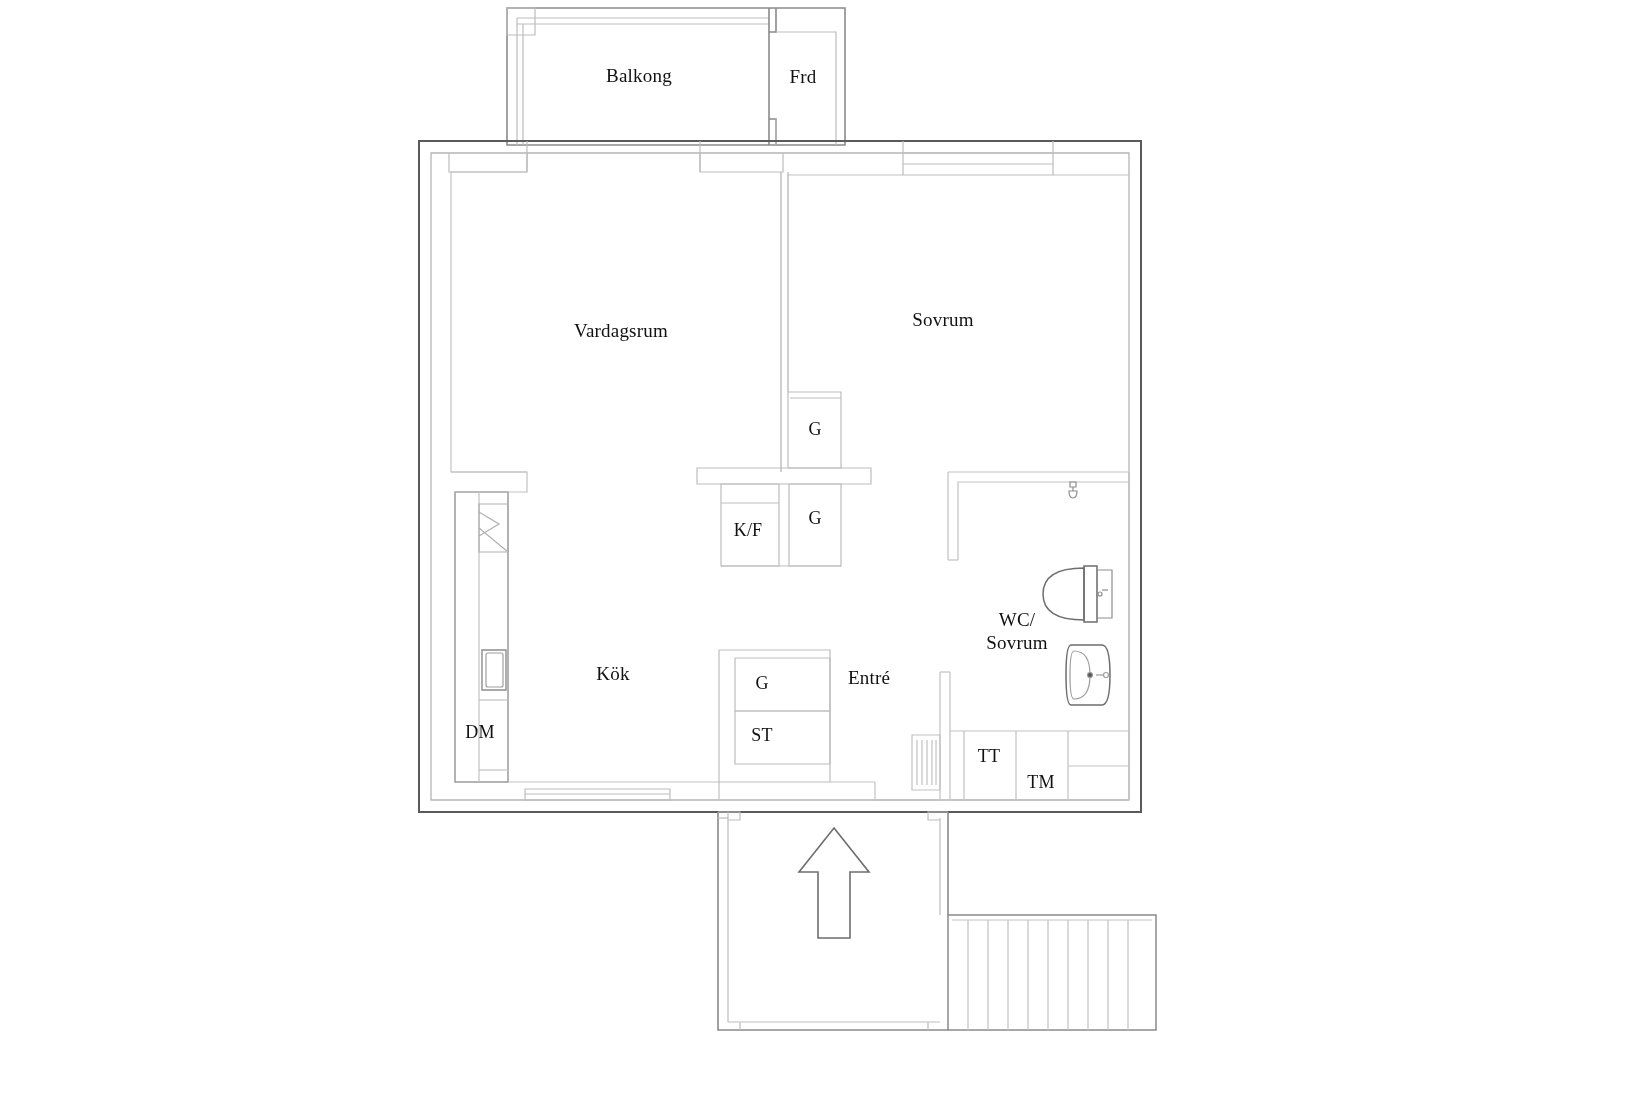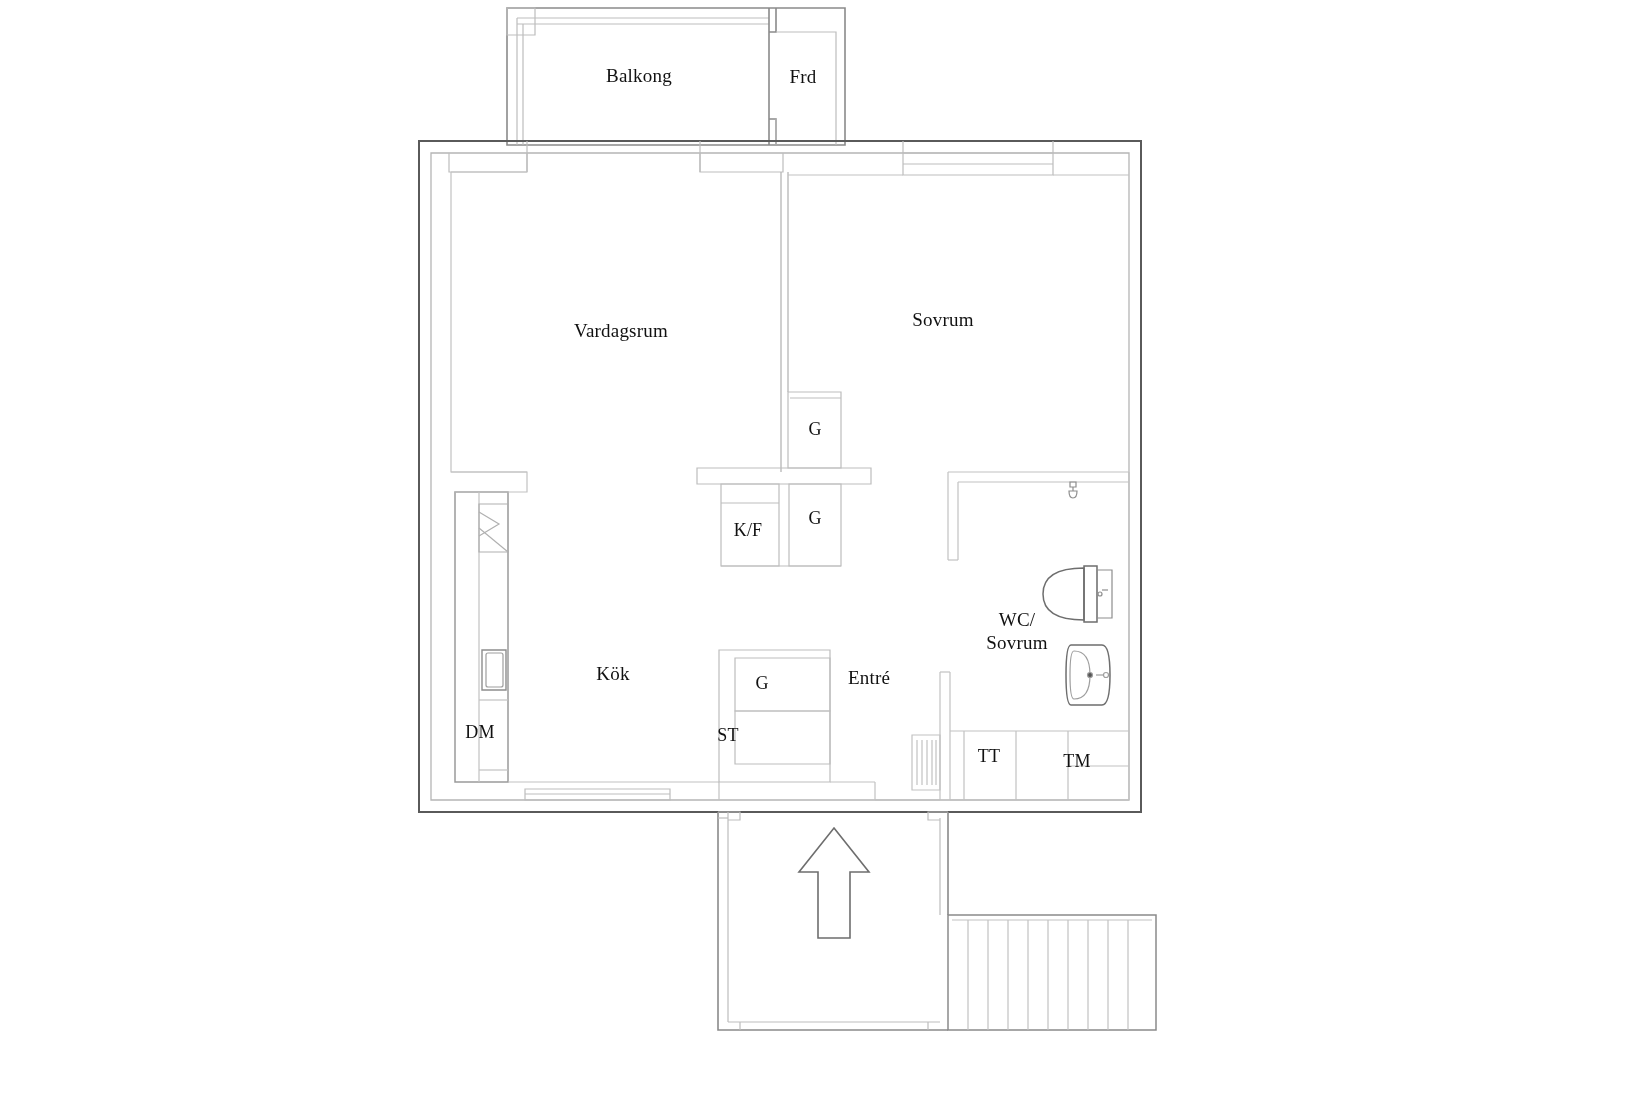--- a/index.html
+++ b/index.html
@@ -309,19 +309,19 @@
   <div class="room-label lbl-lg" style="left:943px; top:320px;">Sovrum</div>
   <div class="room-label lbl-lg" style="left:613px; top:626px;margin-top:48px;">Kök</div>
   <div class="room-label lbl-lg" style="left:869px; top:678px;">Entré</div>
   <div class="room-label lbl-lg" style="left:1017px; top:631px;">WC/
 Sovrum</div>
 
   <div class="room-label lbl-md" style="left:815px; top:430px;">G</div>
   <div class="room-label lbl-md" style="left:748px; top:531px;">K/F</div>
   <div class="room-label lbl-md" style="left:815px; top:519px;">G</div>
   <div class="room-label lbl-md" style="left:762px; top:684px;">G</div>
-  <div class="room-label lbl-md" style="left:728px; top:736px;text-align:right;">ST</div>
+  <div class="room-label lbl-md" style="left:762px; top:736px;text-align:right;">ST</div>
 
   <div class="room-label lbl-md" style="left:480px; top:733px;">DM</div>
   <div class="room-label lbl-md" style="left:989px; top:757px;">TT</div>
-  <div class="room-label lbl-md" style="left:1041px; top:762px;margin-left:36px;">TM</div>
+  <div class="room-label lbl-md" style="left:1041px; top:783px;">TM</div>
 
 </div>
 
 </body></html>

